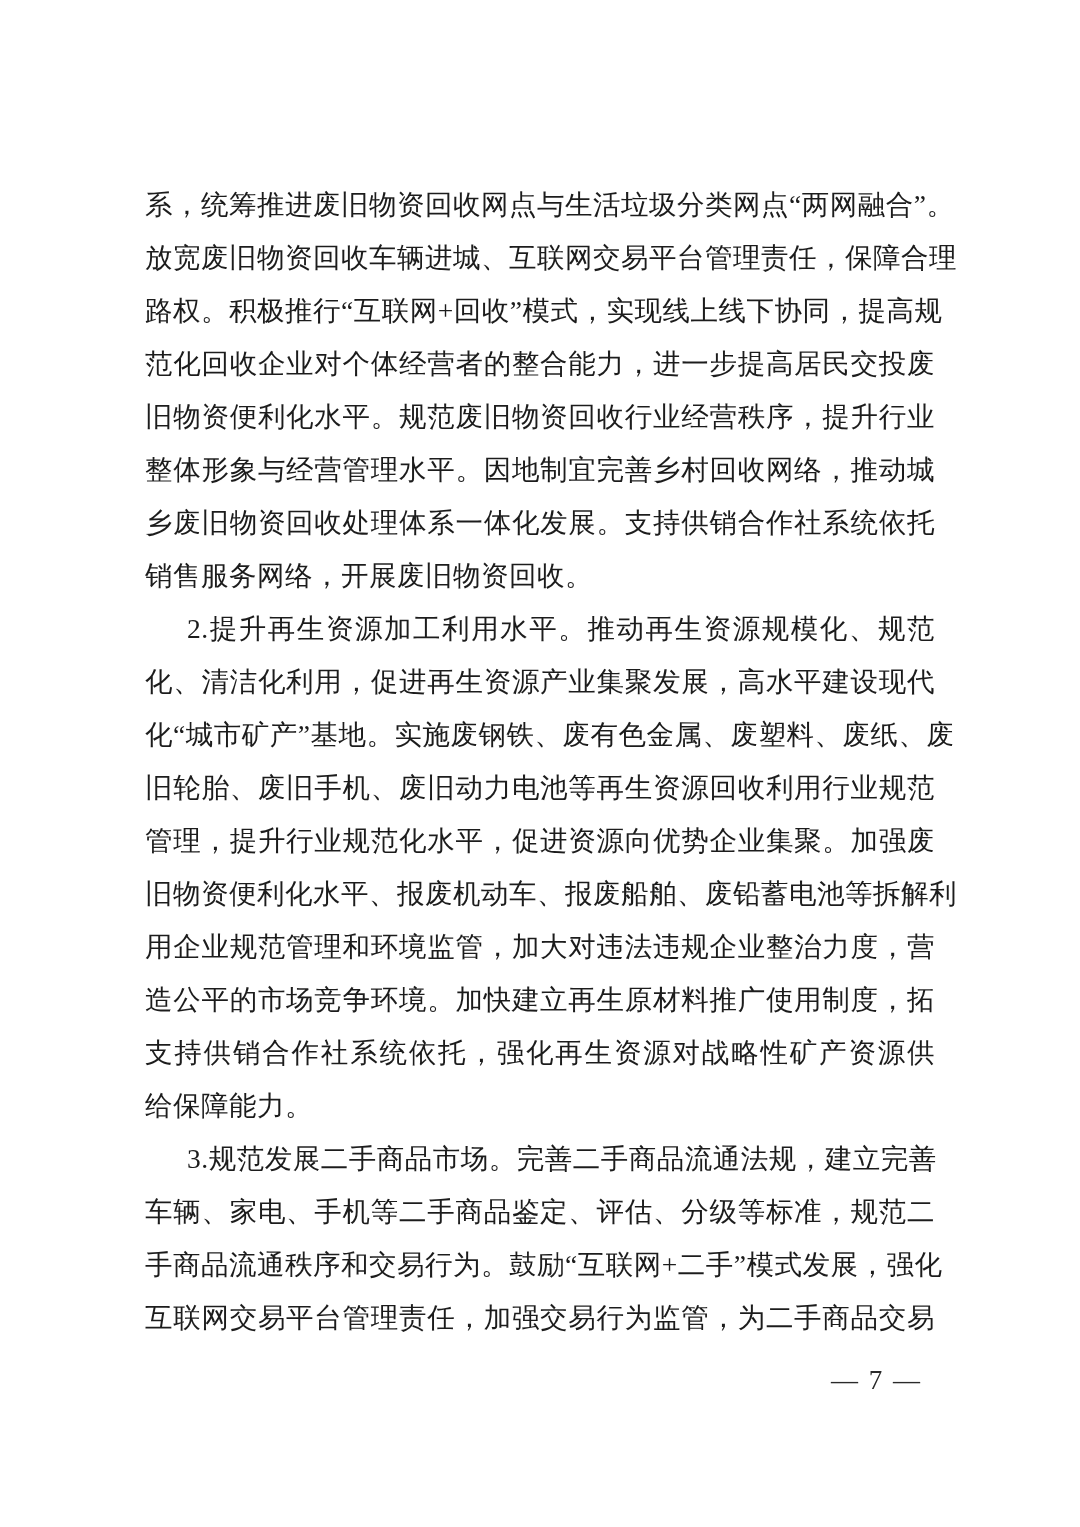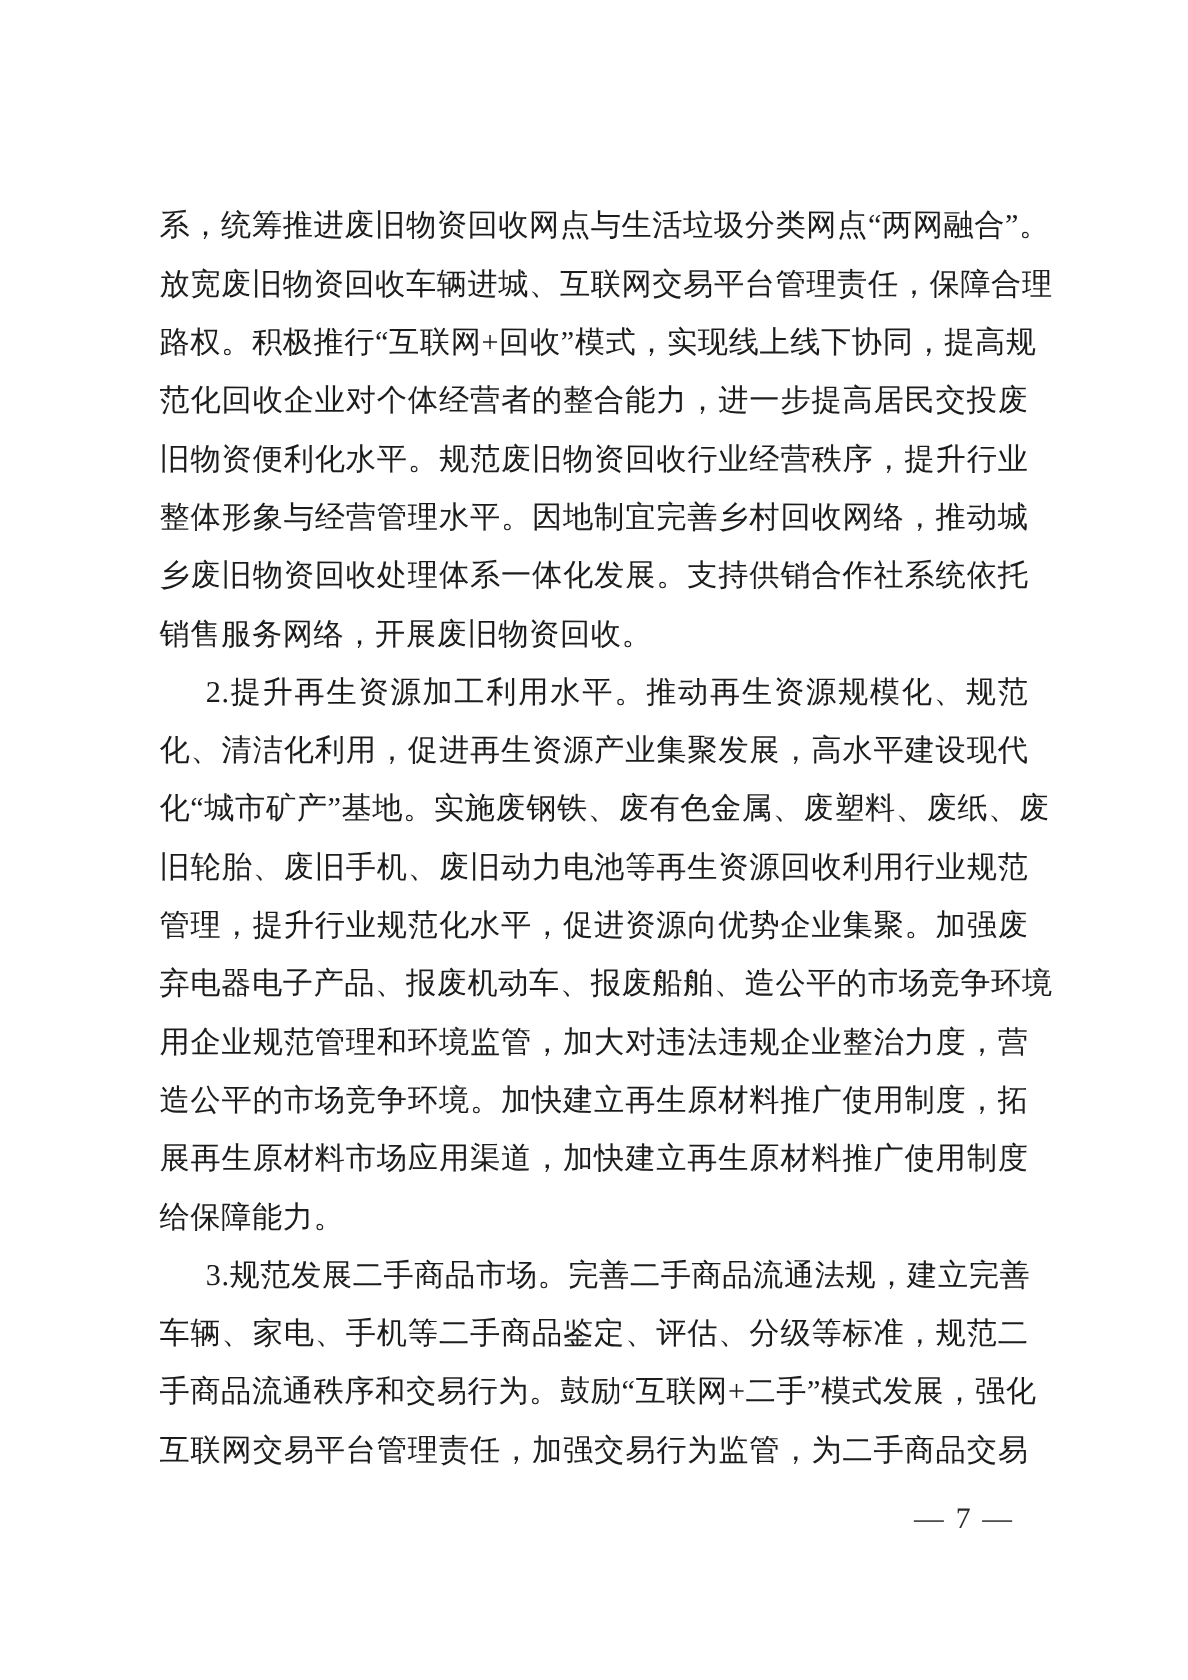--- a/index.html
+++ b/index.html
@@ -71,24 +71,24 @@
         <div class="line"><span>整体形象与经营管理水平。因地制宜完善乡村回收网络，推动城</span></div>
         <div class="line"><span>乡废旧物资回收处理体系一体化发展。支持供销合作社系统依托</span></div>
         <div class="line end"><span>销售服务网络，开展废旧物资回收。</span></div>
       </div>
       <div class="para">
         <div class="line indent"><span class="b">2.提升再生资源加工利用水平。</span><span>推动再生资源规模化、规范</span></div>
         <div class="line"><span>化、清洁化利用，促进再生资源产业集聚发展，高水平建设现代</span></div>
         <div class="line"><span>化“城市矿产”基地。实施废钢铁、废有色金属、废塑料、废纸、废</span></div>
         <div class="line"><span>旧轮胎、废旧手机、废旧动力电池等再生资源回收利用行业规范</span></div>
         <div class="line"><span>管理，提升行业规范化水平，促进资源向优势企业集聚。加强废</span></div>
-        <div class="line"><span>弃电器电子产品、报废机动车、报废船舶、造公平的市场竞争环境</span></div>
+        <div class="line"><span>旧物资便利化水平、报废机动车、报废船舶、废铅蓄电池等拆解利</span></div>
         <div class="line"><span>用企业规范管理和环境监管，加大对违法违规企业整治力度，营</span></div>
         <div class="line"><span>造公平的市场竞争环境。加快建立再生原材料推广使用制度，拓</span></div>
-        <div class="line"><span>展再生原材料市场应用渠道，加快建立再生原材料推广使用制度</span></div>
+        <div class="line"><span>支持供销合作社系统依托，强化再生资源对战略性矿产资源供</span></div>
         <div class="line end"><span>给保障能力。</span></div>
       </div>
       <div class="para">
         <div class="line indent"><span class="b">3.规范发展二手商品市场。</span><span>完善二手商品流通法规，建立完善</span></div>
         <div class="line"><span>车辆、家电、手机等二手商品鉴定、评估、分级等标准，规范二</span></div>
         <div class="line"><span>手商品流通秩序和交易行为。鼓励“互联网+二手”模式发展，强化</span></div>
         <div class="line"><span>互联网交易平台管理责任，加强交易行为监管，为二手商品交易</span></div>
       </div>
     </main>
   <div class="page-number">— 7 —</div>

